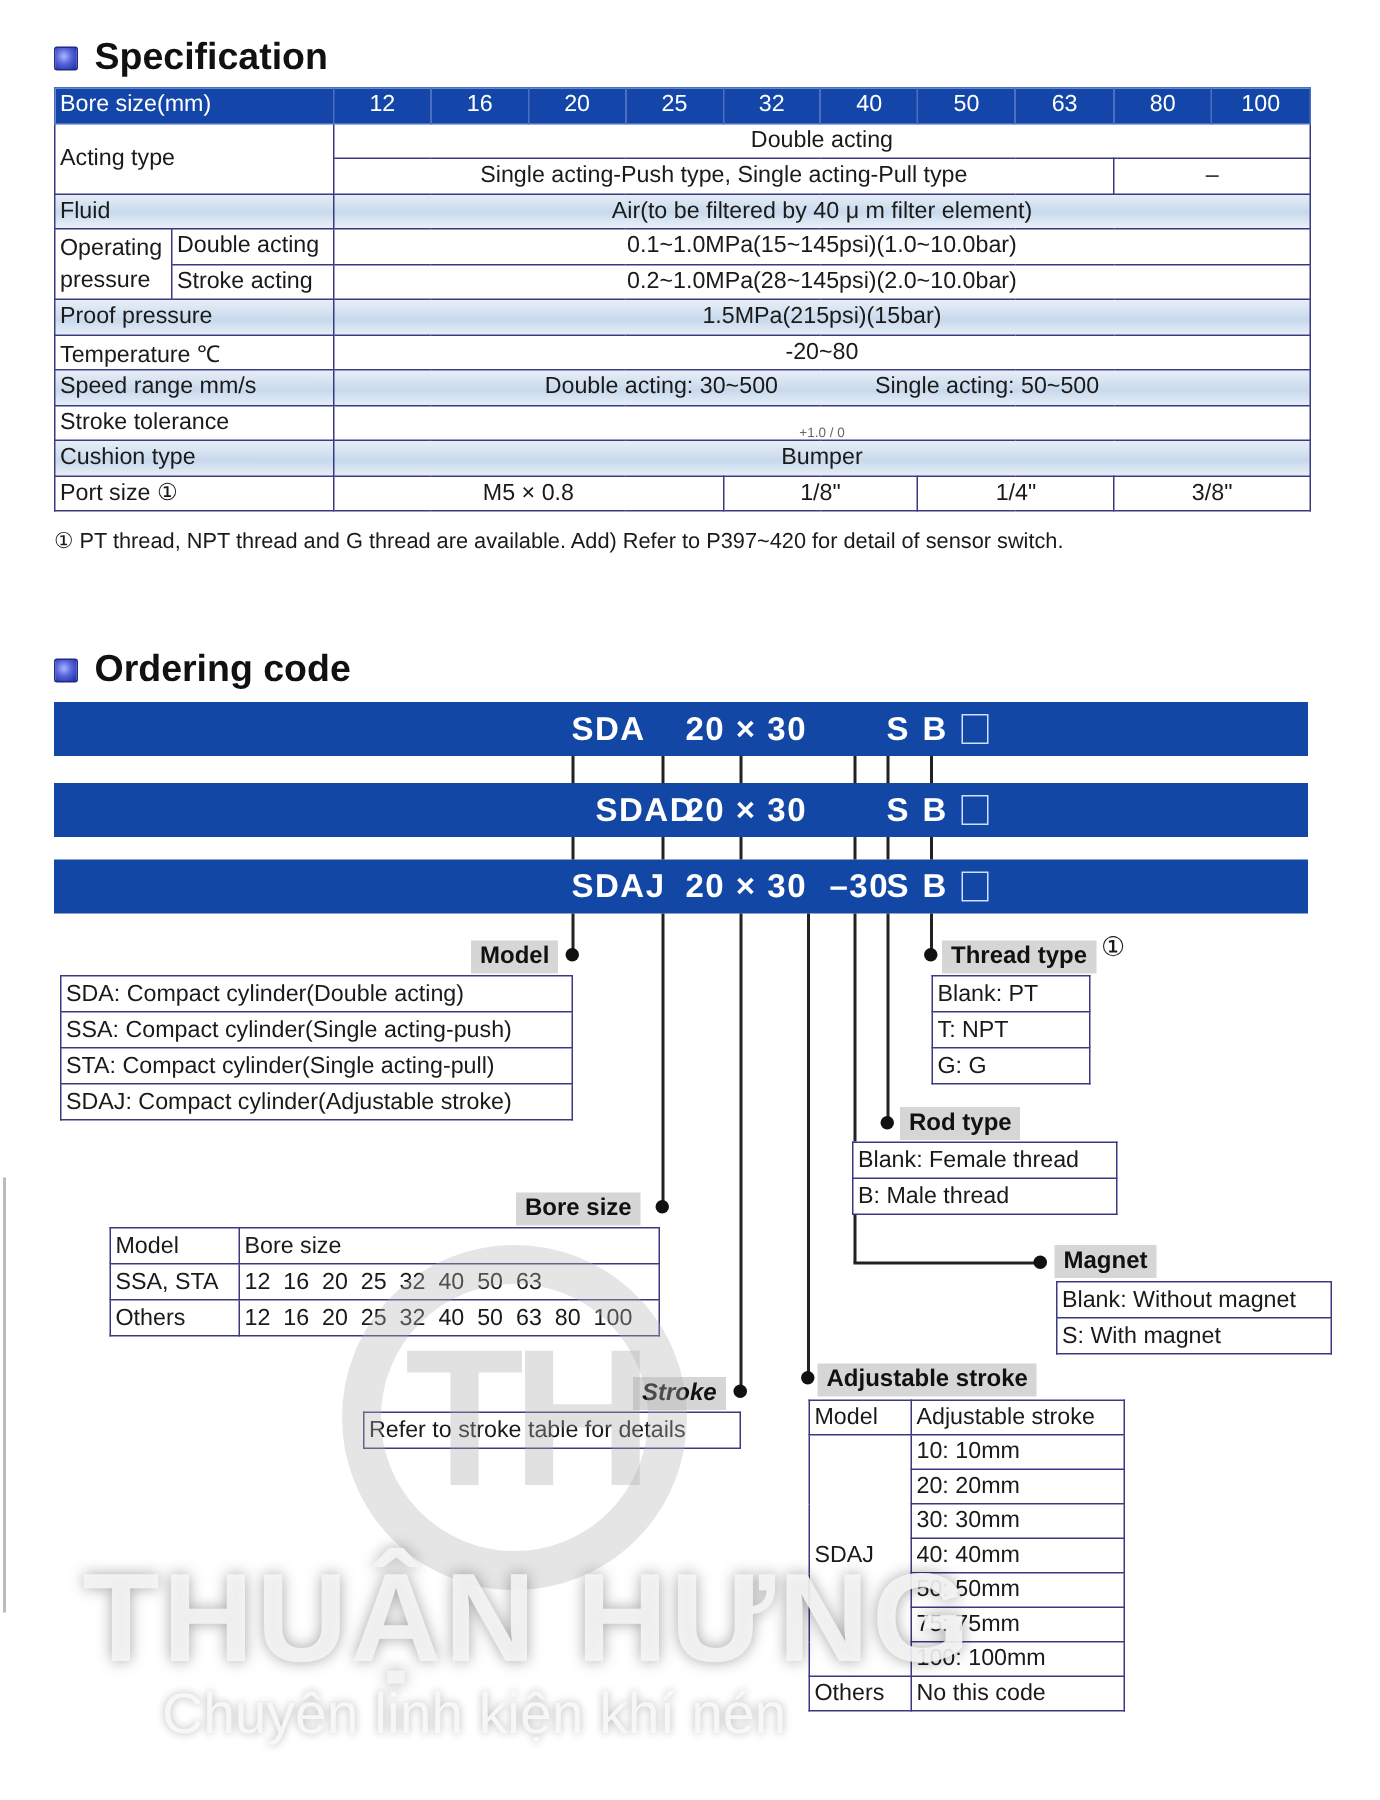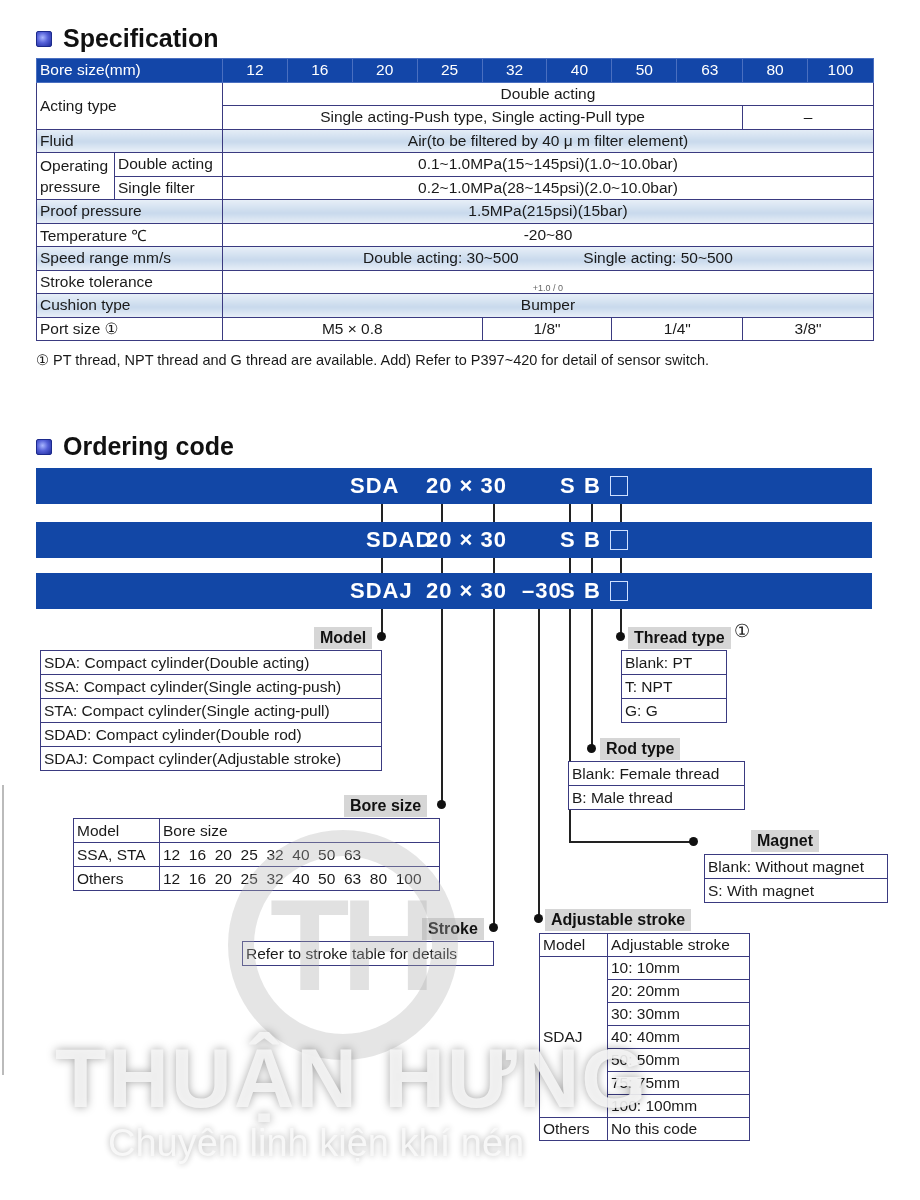--- a/index.html
+++ b/index.html
@@ -17,21 +17,21 @@
   .spec td { border: 1px solid #3a3a80; height: 23.5px; padding: 0 3px; white-space: nowrap; }
   .spec tr.hdr td { background: #1346a8; color: #fff; text-align: center; border-color: #4a6fc0; }
   .spec tr.hdr td.first { text-align: left; }
   .spec tr.shade td { background: linear-gradient(#e6eef7, #c8d9ec 55%, #e8eff8); }
   .spec td.c { text-align: center; }
   .spec td.lbl { text-align: left; }
   .note { position: absolute; left: 36px; top: 352px; font-size: 14.5px; color: #1a1a1a; }
 
   
   .bar { position: absolute; left: 36px; width: 836px; height: 36px; background: #1247a6; }
-  .code { position: absolute; top: 0; height: 52px; line-height: 36px; color: #fff; font-weight: bold; font-size: 22px; letter-spacing: 1px; }
+  .code { position: absolute; top: 0; height: 52px; line-height: 36px; color: #fff; font-weight: bold; font-size: 22px; letter-spacing: 1px; margin-left: 31px; }
   .code-box { display: inline-block; width: 18px; height: 20px; border: 1.5px solid #cfe0ff; vertical-align: -3px; }
   .vline { position: absolute; width: 1.5px; background: #222; }
   .hline { position: absolute; height: 1.5px; background: #222; }
   .dot { position: absolute; width: 9px; height: 9px; background: #111; border-radius: 50%; }
 
   .tag { position: absolute; background: #d6d6d6; font-weight: bold; font-size: 16px; padding: 1px 6px; color: #111; height: 22px; line-height: 20px; }
   .box { position: absolute; border-collapse: collapse; font-size: 15.5px; background: #fff; }
   .box td { border: 1.5px solid #3a3a80; padding: 0 3px; height: 24px; white-space: nowrap; }
 
   .wm { position: absolute; pointer-events: none; }
@@ -87,21 +87,21 @@
   </tr>
   <tr>
     <td class="lbl" rowspan="2" style="line-height:21px; white-space:normal;">
       <span>Operating</span><br>
       <span>pressure</span>
     </td>
     <td class="lbl">Double acting</td>
     <td class="c" colspan="10">0.1~1.0MPa(15~145psi)(1.0~10.0bar)</td>
   </tr>
   <tr>
-    <td class="lbl">Single filter</td>
+    <td class="lbl">Stroke acting</td>
     <td class="c" colspan="10">0.2~1.0MPa(28~145psi)(2.0~10.0bar)</td>
   </tr>
   <tr class="shade">
     <td class="lbl" colspan="2">Proof pressure</td>
     <td class="c" colspan="10">1.5MPa(215psi)(15bar)</td>
   </tr>
   <tr>
     <td class="lbl" colspan="2">Temperature  ℃</td>
     <td class="c" colspan="10">-20~80</td>
   </tr>
@@ -206,23 +206,20 @@
       <tr>
         <td>SDA: Compact cylinder(Double acting)</td>
       </tr>
   <tr>
         <td>SSA: Compact cylinder(Single acting-push)</td>
       </tr>
   <tr>
         <td>STA: Compact cylinder(Single acting-pull)</td>
       </tr>
   <tr>
-        <td>SDAD: Compact cylinder(Double rod)</td>
-      </tr>
-  <tr>
         <td>SDAJ: Compact cylinder(Adjustable stroke)</td>
       </tr>
 </tbody>
   </table>
 
 <div class="tag" style="left:344px; top:795px;">Bore size</div>
 <table class="box" style="left:73px; top:818px; width:367px;">
   <tbody>
       <tr>
     <td style="width:86px;">Model</td>
@@ -232,21 +229,21 @@
     <td>SSA, STA</td>
     <td style="white-space:pre;">12  16  20  25  32  40  50  63</td>
   </tr>
   <tr>
     <td>Others</td>
     <td style="white-space:pre;">12  16  20  25  32  40  50  63  80  100</td>
   </tr>
 </tbody>
   </table>
 
-<div class="tag" style="left:422px; top:918px;">Stroke</div>
+<div class="tag" style="left:422px; top:918px;font-style:italic;">Stroke</div>
 <table class="box" style="left:242px; top:941px; width:252px;">
   <tbody>
       <tr>
         <td>Refer to stroke table for details</td>
       </tr>
 </tbody>
   </table>
 
 <div class="tag" style="left:628px; top:627px;">Thread type</div>
 <span style="position:absolute; left:734px; top:620px; font-size:18px;">①</span>
@@ -269,21 +266,21 @@
   <tbody>
       <tr>
         <td>Blank: Female thread</td>
       </tr>
   <tr>
         <td>B: Male thread</td>
       </tr>
 </tbody>
   </table>
 
-<div class="tag" style="left:703px; top:830px;margin-left:48px;">Magnet</div>
+<div class="tag" style="left:703px; top:830px;">Magnet</div>
 <table class="box" style="left:704px; top:854px; width:184px;">
   <tbody>
       <tr>
         <td>Blank: Without magnet</td>
       </tr>
   <tr>
         <td>S: With magnet</td>
       </tr>
 </tbody>
   </table>

